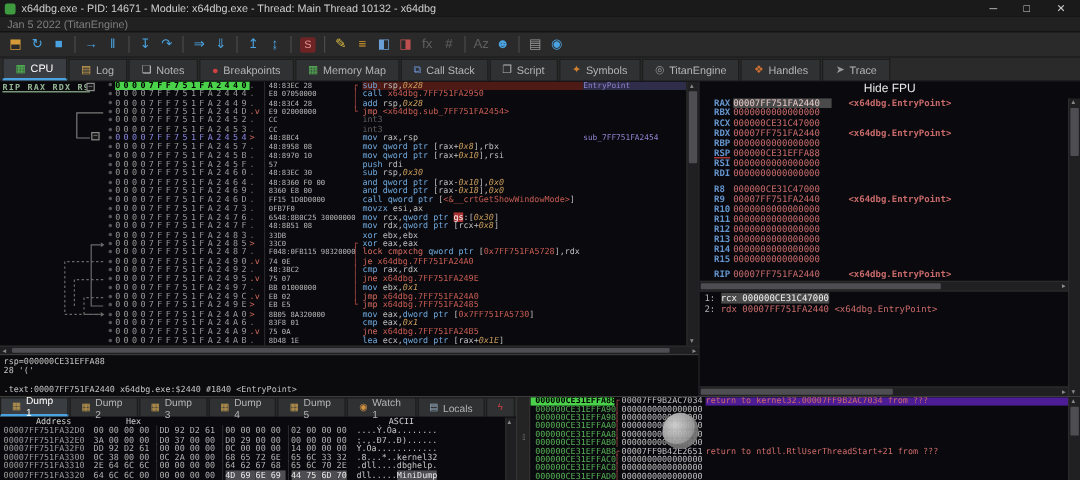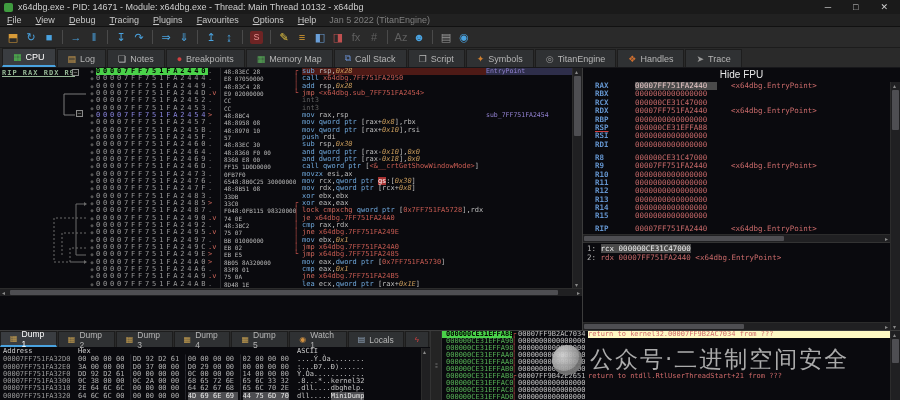--- a/index.html
+++ b/index.html
@@ -60,62 +60,62 @@
   .sarrow{ position:absolute; font-size:6px; color:#8a8a8a; line-height:8px; }
   .infobox{ flex:1; border-top:1px solid #3a3a3a; background:#0b0b0d; padding:1px 3px;
     font-family:"DejaVu Sans Mono",monospace; font-size:7px; color:#c4c4c4; }
   .infobox div{ height:8px; line-height:8px; white-space:pre; }
   
   .reg-pane{ flex:1; background:#0a0a0e; display:flex; flex-direction:column; position:relative; }
   .reg-head{ height:14px; text-align:center; font-size:10px; color:#e8e8e8; line-height:14px; }
   .reg-rows{ height:152px; padding-left:12px; font-family:"DejaVu Sans Mono",monospace; font-size:7.5px; }
   .reg-row{ height:8.4px; line-height:8.4px; display:flex; white-space:pre; }
   .reg-gap{ height:4.6px; }
-  .r-name{ width:40px; color:#6495cf; font-weight:bold; }
+  .r-name{ width:16px; color:#6495cf; font-weight:bold; }
   .r-name.und{ text-decoration:underline; text-decoration-color:#d04040; }
   .r-val{ width:82px; color:#c96a6a; }
   .r-val.sel{ background:#4a4a4a; color:#e8c8c8; }
-  .r-lbl{ color:#c96a6a; padding-left:14px; }
+  .r-lbl{ color:#c96a6a; padding-left:14px;font-weight:bold; }
   .convbar{ height:16px; display:flex; align-items:center; gap:6px; padding:0 4px; background:#232527; border-top:1px solid #333; font-size:8px; }
   .combo{ background:#1d1d1f; border:1px solid #3c3c3c; color:#c8c8c8; padding:0 4px; height:12px; line-height:11px; display:flex; align-items:center; gap:14px; }
   .combo .car{ font-size:6px; color:#999; }
   .spin{ background:#1d1d1f; border:1px solid #3c3c3c; height:12px; line-height:11px; padding:0 5px; display:flex; gap:12px; align-items:center; color:#c8c8c8; }
   .chkwrap{ margin-left:auto; display:flex; align-items:center; gap:4px; padding-right:14px; }
   .chk{ width:8px; height:8px; border:1px solid #9a9a9a; background:#141414; }
   .args{ flex:1; border-top:1px solid #333; font-family:"DejaVu Sans Mono",monospace; font-size:7.5px; padding:2px 0 0 4px; position:relative; }
   .arg-row{ height:8.5px; line-height:8.5px; white-space:pre; }
   .arg-row .idx{ color:#b0b0b0; }
   .arg-sel{ background:#4a4a4a; color:#f0f0f0; }
   .arg-red{ color:#c96a6a; }
   
   .bottom{ height:70px; display:flex; border-top:1px solid #3c3c3c; }
   .dump-pane{ width:430px; display:flex; flex-direction:column; background:#0a0a0e; position:relative; }
   .dump-tabs{ height:17px; background:#2a2a2a; display:flex; align-items:flex-end; }
   .dtab{ height:16px; display:flex; align-items:center; gap:4px; padding:0 9px; font-size:8.5px; color:#b5b5b5;
     background:#2f3133; border:1px solid #1d1d1d; border-bottom:none; margin-right:1px; }
   .dtab.active{ background:#3a3d41; color:#fff; border-bottom:2px solid #4aa3e0; }
   .dtab .ticn{ font-size:8px; }
-  .dump-head{ height:9px; display:flex; font-size:7px; color:#d0d0d0; font-family:"DejaVu Sans Mono",monospace; }
+  .dump-head{ height:9px; display:flex; font-size:7px; color:#d0d0d0; font-family:"DejaVu Sans Mono",monospace;margin-left:27px; }
   .dh-addr{ width:78px; padding-left:3px; } .dh-hex{ width:212px; } .dh-ascii{ padding-left:7px; }
   .dump-rows{ flex:1; font-family:"DejaVu Sans Mono",monospace; font-size:7px; }
   .dumprow{ height:7.3px; line-height:7.3px; display:flex; white-space:pre; color:#b0b0b0; }
   .du-addr{ width:78px; padding-left:3px; color:#9a9a9a; }
   .du-hex{ width:212px; }
   .du-hex .gsep{ color:#3c3c44; }
   .du-ascii{ padding-left:7px; color:#c4c4c4; }
   .hl{ background:#4e4e52; color:#e8e8e8; }
   .vsplit{ width:12px; background:#242424; border-left:1px solid #333; border-right:1px solid #333; color:#777; font-size:7px; display:flex; align-items:center; justify-content:center; letter-spacing:-1px; }
   .stack-pane{ flex:1; background:#0a0a0e; font-family:"DejaVu Sans Mono",monospace; font-size:7px; position:relative; overflow:hidden; }
   .strow{ height:7px; line-height:7px; display:flex; white-space:pre; }
   .st-addr{ width:70px; padding-left:4px; color:#55b055; }
   .st-addr.sel{ background:#4ad24a; color:#000; font-weight:bold; }
   .st-brk{ width:6px; color:#c0504a; }
   .st-val{ width:70px; color:#c0c0c0; }
   .st-cmt{ flex:1; color:#cf6a6a; }
-  .st-cmt.hlbg{ background:#fef9c3; }
+  .st-cmt.hlbg{ background:#4c1d95; }
   
   .wmark{ position:absolute; left:552px; top:344px; display:flex; align-items:center; gap:8px; pointer-events:none; opacity:.92; }
   .wm-logo{ width:30px; height:30px; border-radius:50%; background:radial-gradient(circle at 35% 35%, #d8d8d8, #8e8e8e 70%, #6a6a6a); box-shadow:inset -3px -4px 0 #777; }
   .wm-text{ font-size:23px; color:#b9b9b9; letter-spacing:2px; white-space:nowrap; font-family:"DejaVu Sans",sans-serif; }
 </style>
 </head>
 <body>
 
 <div class="screen">
 
@@ -123,30 +123,20 @@
     <div class="appicon"></div>
     <div class="title">x64dbg.exe - PID: 14671 - Module: x64dbg.exe - Thread: Main Thread 10132 - x64dbg</div>
     <div class="wbtns">
       <span class="wbtn">─</span>
       <span class="wbtn">□</span>
       <span class="wbtn">✕</span>
     </div>
   </div>
 
   <div class="menubar">
-    <span id="menuItems" style="display:flex">
-        <span class="menu-item"><u>F</u>ile</span>
-        <span class="menu-item"><u>V</u>iew</span>
-        <span class="menu-item"><u>D</u>ebug</span>
-        <span class="menu-item"><u>T</u>racing</span>
-        <span class="menu-item"><u>P</u>lugins</span>
-        <span class="menu-item"><u>F</u>avourites</span>
-        <span class="menu-item"><u>O</u>ptions</span>
-        <span class="menu-item"><u>H</u>elp</span>
-      </span>
     <span class="menu-date">Jan 5 2022 (TitanEngine)</span>
   </div>
 
   <div class="toolbar">
       <div class="ticon" style="color: rgb(215, 154, 56);">⬒</div>
       <div class="ticon" style="color: rgb(74, 163, 224);">↻</div>
       <div class="ticon" style="color: rgb(74, 163, 224);">■</div>
       <div class="tsep"></div>
       <div class="ticon" style="color: rgb(74, 163, 224);">→</div>
       <div class="ticon" style="color: rgb(74, 163, 224);">‖</div>
@@ -277,20 +267,26 @@
           <span style="position:absolute;top:0;left:2px">▴</span>
           <div class="vthumb" style="top:8px;height:60px"></div>
           <span style="position:absolute;bottom:0;left:2px">▾</span>
         </div>
       </div>
       <div class="hscroll">
         <span class="sarrow" style="left:2px">◂</span>
         <div class="hthumb" style="left:10px;width:548px"></div>
         <span class="sarrow" style="right:2px">▸</span>
       </div>
+      <div class="infobox">
+        <div>rsp=000000CE31EFFA88</div>
+        <div>28 '('</div>
+        <div></div>
+        <div>.text:00007FF751FA2440 x64dbg.exe:$2440 #1840 &lt;EntryPoint&gt;</div>
+      </div>
     </div>
 
     <div class="reg-pane">
       <div class="reg-head">Hide FPU</div>
       <div class="reg-rows" id="regrows">
           <div class="reg-row"><span class="r-name">RAX</span><span class="r-val sel">00007FF751FA2440</span><span class="r-lbl">&lt;x64dbg.EntryPoint&gt;</span></div>
           <div class="reg-row"><span class="r-name">RBX</span><span class="r-val">0000000000000000</span><span class="r-lbl"></span></div>
           <div class="reg-row"><span class="r-name">RCX</span><span class="r-val">000000CE31C47000</span><span class="r-lbl"></span></div>
           <div class="reg-row"><span class="r-name">RDX</span><span class="r-val">00007FF751FA2440</span><span class="r-lbl">&lt;x64dbg.EntryPoint&gt;</span></div>
           <div class="reg-row"><span class="r-name">RBP</span><span class="r-val">0000000000000000</span><span class="r-lbl"></span></div>
@@ -395,16 +391,15 @@
         <div class="strow"><span class="st-addr">000000CE31EFFAD0</span><span class="st-brk">│</span><span class="st-val">0000000000000000</span><span class="st-cmt"></span></div>
       </div>
     <div class="vscroll" style="width:10px">
       <span style="position:absolute;top:0;left:2px">▴</span>
       <div class="vthumb" style="top:8px;height:24px"></div>
     </div>
   </div>
 
   <div class="wmark">
     <div class="wm-logo"></div>
-    <div class="wm-text">公众号·二进制空间安全</div>
   </div>
 
 </div>
 
 </body></html>

